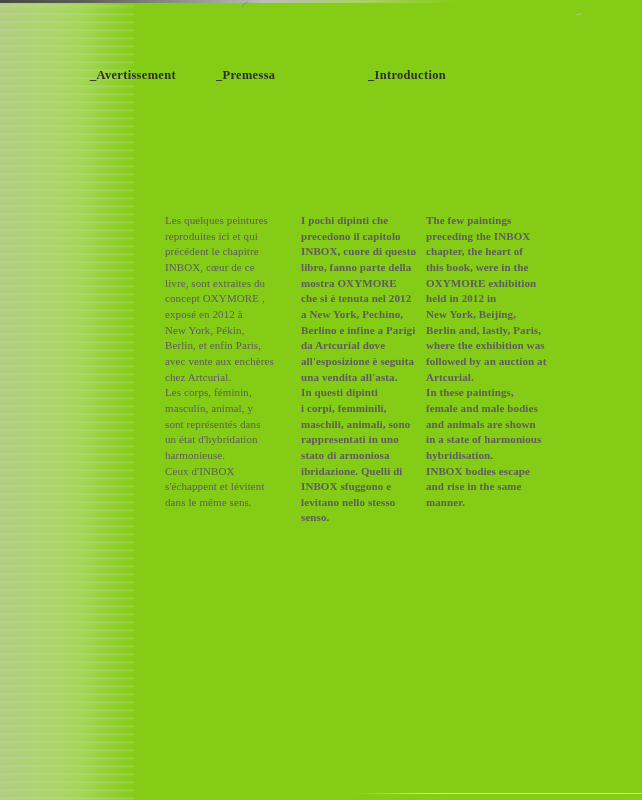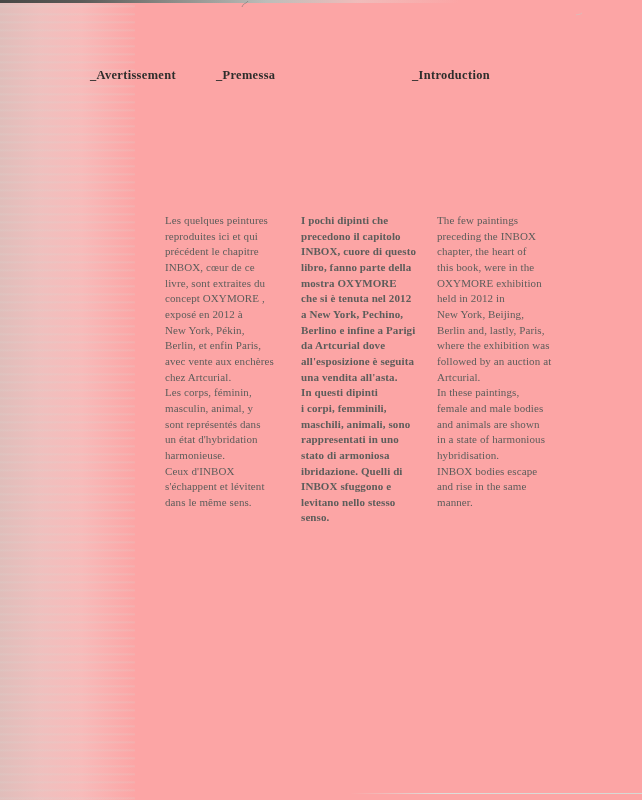--- a/index.html
+++ b/index.html
@@ -4,21 +4,21 @@
 <style>
   html, body {
     margin: 0;
     padding: 0;
     background: #ffffff;
   }
   .page {
     position: relative;
     width: 642px;
     height: 800px;
-    background: #fca5a5;
+    background: #84cc16;
     overflow: hidden;
     font-family: "Liberation Serif", "DejaVu Serif", serif;
   }
   
   .scan-left-edge {
     position: absolute;
     left: 0; top: 0;
     width: 135px; height: 800px;
     background:
       repeating-linear-gradient(
@@ -70,33 +70,33 @@
     position: absolute;
     top: 68px;
     font-size: 12.4px;
     font-weight: bold;
     letter-spacing: 0.35px;
     color: #2e2e2c;
     white-space: pre;
   }
   .heading-fr { left: 90px; }
   .heading-it { left: 216px; }
-  .heading-en { left: 368px; margin-left: 44px; }
+  .heading-en { left: 368px; }
   .col {
     position: absolute;
     top: 213px;
     font-size: 11px;
     line-height: 15.66px;
     letter-spacing: 0.1px;
     color: #5d5d5b;
     white-space: pre;
   }
   .col-fr { left: 165px; width: 136px; }
   .col-it { left: 301px; width: 136px; font-weight: bold; }
-  .col-en { left: 437px; width: 148px; }
+  .col-en { left: 426px; width: 148px; font-weight: bold; }
 </style>
 </head>
 <body>
 
 <div class="page">
 
   <div class="scan-left-edge"></div>
   <div class="scan-top-edge"></div>
   <div class="scan-bottom-edge"></div>
 

